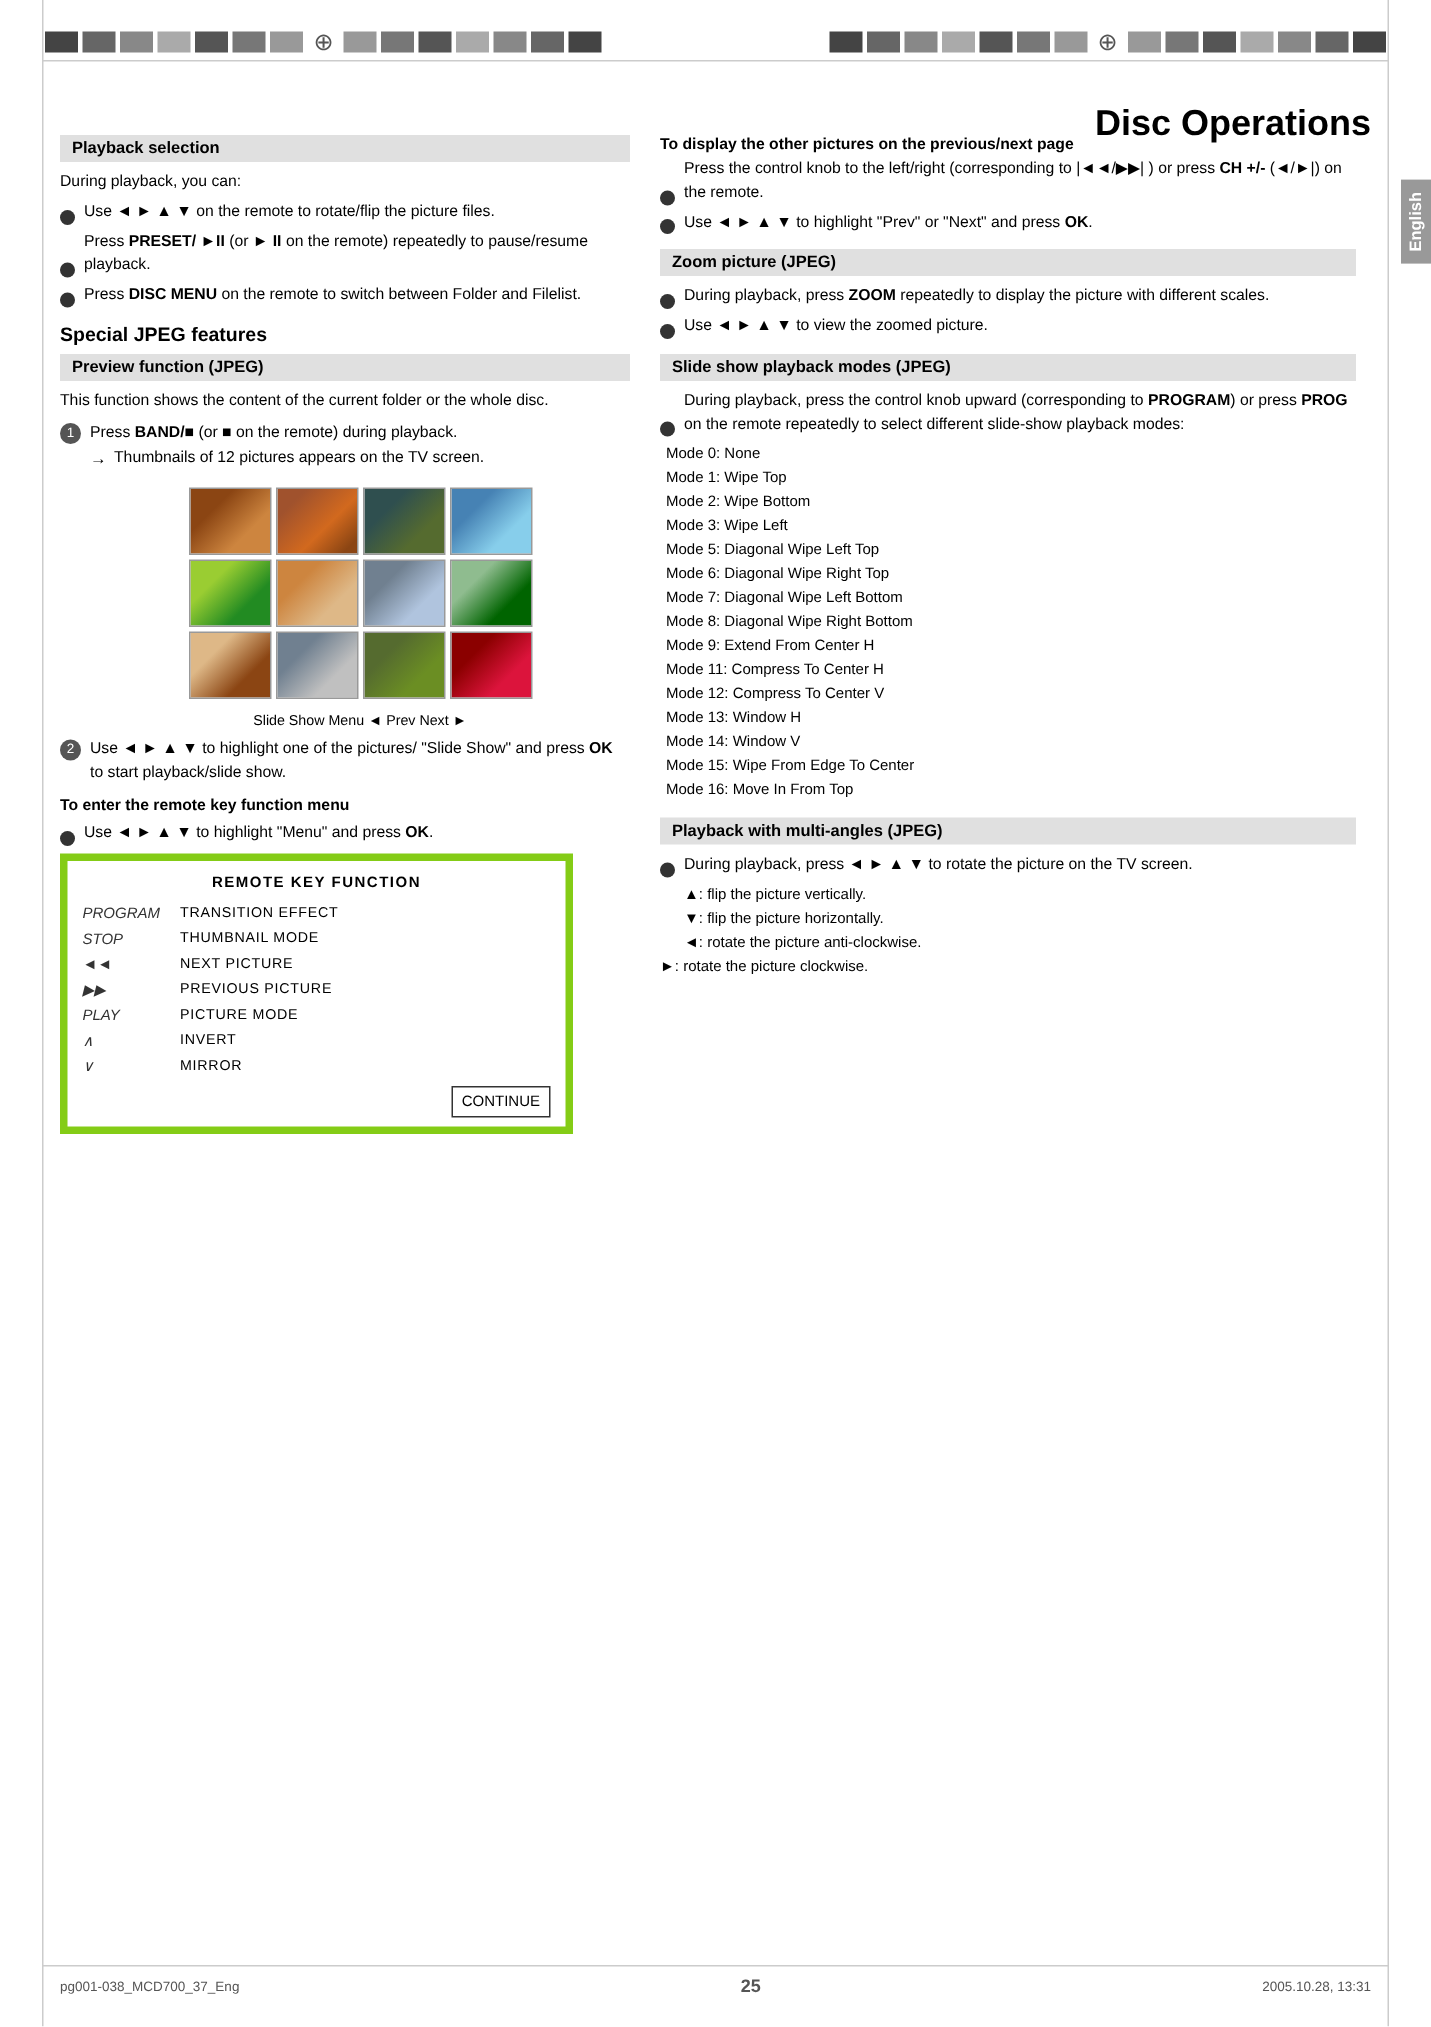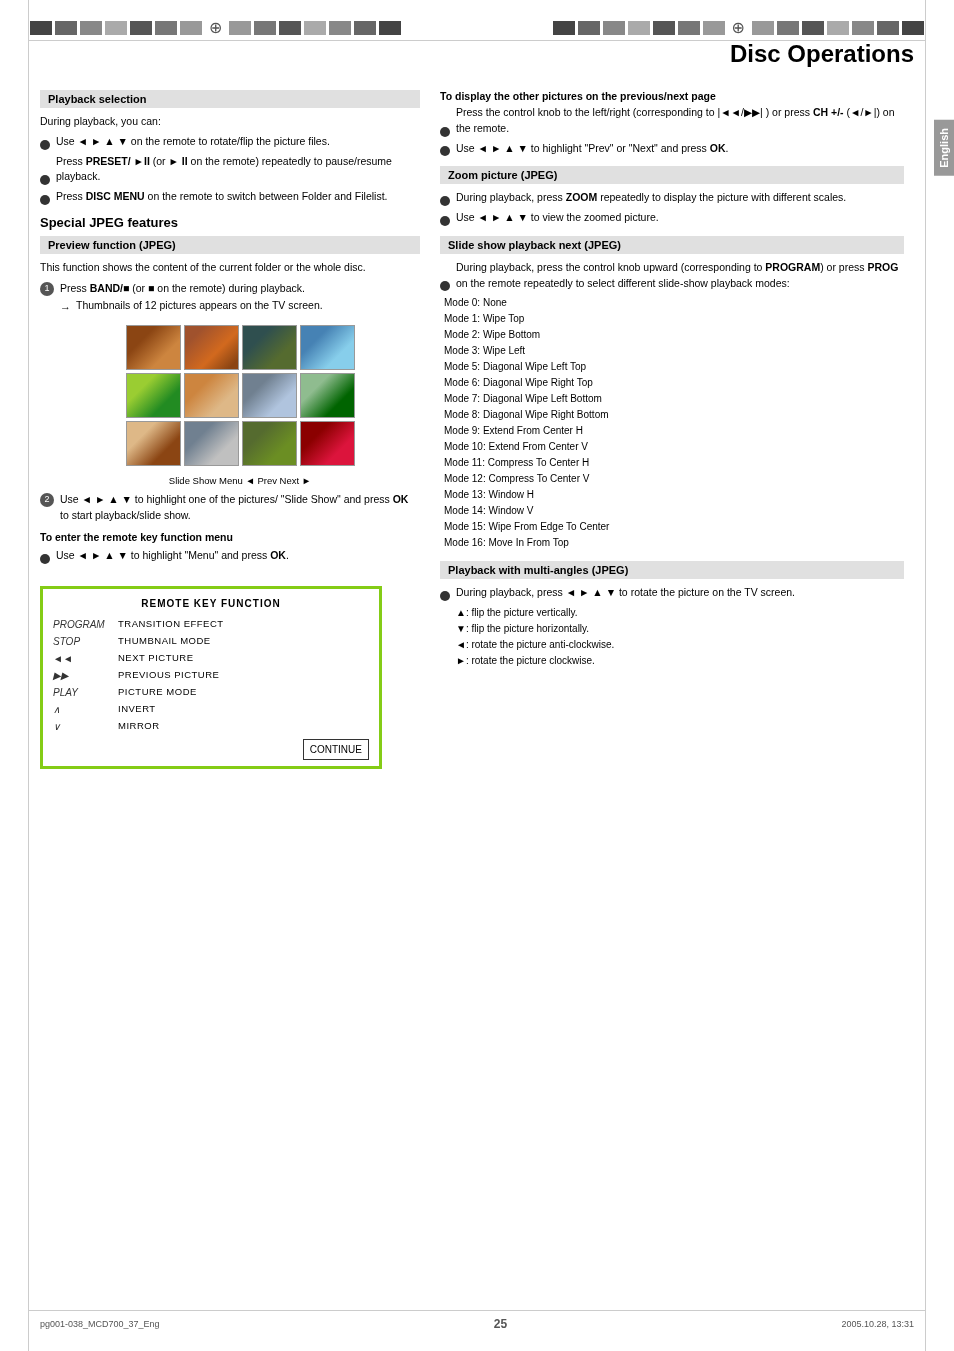--- a/index.html
+++ b/index.html
@@ -63,21 +63,21 @@
       top: 0;
       right: 28px;
       width: 1px;
       height: 100%;
       background: #ccc;
     }
 
     
     .page-title-area {
       position: absolute;
-      top: 40px;
+      top: 69px;
       right: 40px;
       text-align: right;
     }
     .page-title {
       font-size: 24px;
       font-weight: bold;
       color: #000;
     }
 
     
@@ -212,23 +212,23 @@
     .thumb-nav-bar {
       display: flex;
       justify-content: center;
       font-size: 9.5px;
       margin-top: 2px;
       gap: 8px;
     }
 
     
     .rk-table {
-      border: 3px solid #84cc16;
+      border: 5px solid #84cc16;
       padding: 6px 10px;
-      margin: 22px 0;
+      margin: 5px 0;
       font-size: 10px;
       line-height: 1.7;
       width: 90%;
     }
     .rk-title {
       text-align: center;
       font-weight: bold;
       font-size: 10px;
       margin-bottom: 4px;
       letter-spacing: 1px;
@@ -528,39 +528,38 @@
           </div>
         </div>
         <div class="bullet-item">
           <div class="bullet-dot"></div>
           <div class="bullet-text">
             Use ◄ ► ▲ ▼ to view the zoomed picture.
           </div>
         </div>
       </div>
 
-      <div class="section-box">Slide show playback next (JPEG)</div>
+      <div class="section-box">Slide show playback modes (JPEG)</div>
       <div class="section-content">
         <div class="bullet-item">
           <div class="bullet-dot"></div>
           <div class="bullet-text">
             During playback, press the control knob upward (corresponding to <span class="bold-text">PROGRAM</span>) or press <span class="bold-text">PROG</span> on the remote repeatedly to select different slide-show playback modes:
           </div>
         </div>
         <div class="mode-list">
           <div>Mode 0: None</div>
           <div>Mode 1: Wipe Top</div>
           <div>Mode 2: Wipe Bottom</div>
           <div>Mode 3: Wipe Left</div>
           <div>Mode 5: Diagonal Wipe Left Top</div>
           <div>Mode 6: Diagonal Wipe Right Top</div>
           <div>Mode 7: Diagonal Wipe Left Bottom</div>
           <div>Mode 8: Diagonal Wipe Right Bottom</div>
           <div>Mode 9: Extend From Center H</div>
-          <div>Mode 10: Extend From Center V</div>
           <div>Mode 11: Compress To Center H</div>
           <div>Mode 12: Compress To Center V</div>
           <div>Mode 13: Window H</div>
           <div>Mode 14: Window V</div>
           <div>Mode 15: Wipe From Edge To Center</div>
           <div>Mode 16: Move In From Top</div>
         </div>
       </div>
 
       <div class="section-box">Playback with multi-angles (JPEG)</div>
@@ -568,21 +567,21 @@
         <div class="bullet-item">
           <div class="bullet-dot"></div>
           <div class="bullet-text">
             During playback, press ◄ ► ▲ ▼ to rotate the picture on the TV screen.
           </div>
         </div>
         <div class="angles-list">
           <div style="margin-left:16px;">▲: flip the picture vertically.</div>
           <div style="margin-left:16px;">▼: flip the picture horizontally.</div>
           <div style="margin-left:16px;">◄: rotate the picture anti-clockwise.</div>
-          <div style="margin-left:16px;">►: rotate the picture clockwise.</div>
+          <div style="">►: rotate the picture clockwise.</div>
         </div>
       </div>
 
     </div>
   </div>
 
   <div class="bottom-bar">
     <div>pg001-038_MCD700_37_Eng</div>
     <div class="page-number">25</div>
     <div>2005.10.28, 13:31</div>

